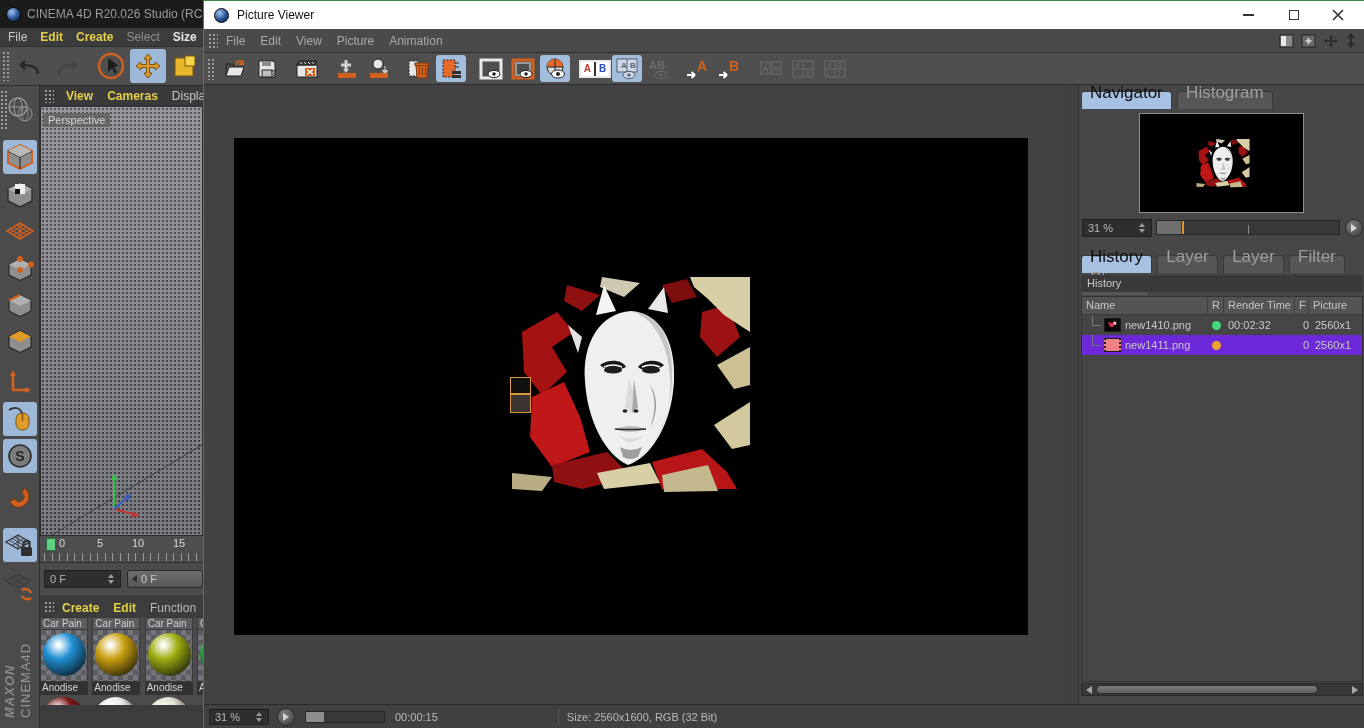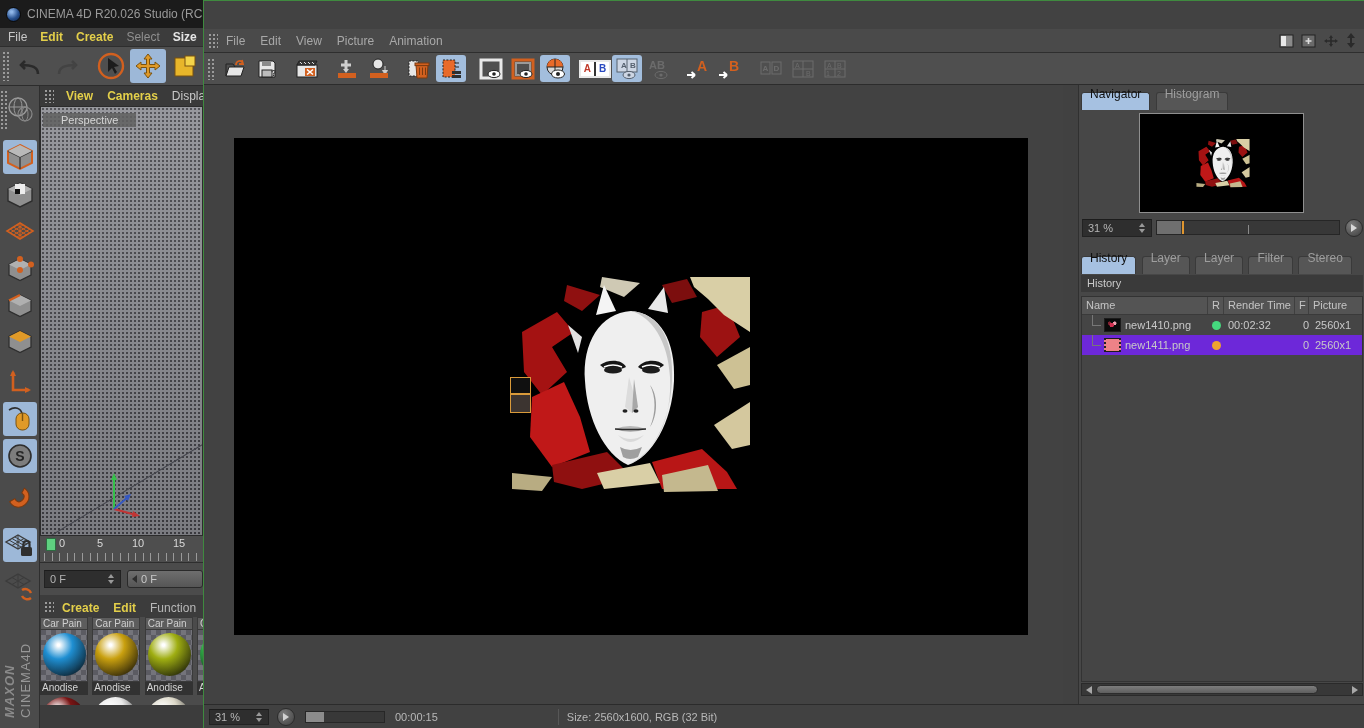--- a/index.html
+++ b/index.html
@@ -9,21 +9,21 @@
   #stage { position:relative; width:1364px; height:728px; background:#3c3c3c; }
 
   
   .grip { background-image:radial-gradient(#9b9b9b 1px, transparent 1.1px); background-size:4px 4px; }
   .spin { display:flex; flex-direction:column; justify-content:center; gap:2px; width:9px; align-items:center; }
   .spin i { width:0; height:0; border-left:3px solid transparent; border-right:3px solid transparent; }
   .spin .up { border-bottom:4px solid #9a9a9a; }
   .spin .dn { border-top:4px solid #9a9a9a; }
   .field { background:#2e2e2e; border:1px solid #222; border-top-color:#1c1c1c;
     color:#b5b5b5; font-size:11px; display:flex; align-items:center; padding:0 5px; }
-  .tab { height:17px; padding:1px 8px 16px; font-size:12px; color:#9e9e9e; background:#565656;
+  .tab { height:17px; padding:1px 8px 16px; font-size:17px; color:#9e9e9e; background:#565656;
     border:1px solid #3a3a3a; border-bottom:none; border-radius:3px 3px 0 0; display:inline-flex; align-items:center; margin-right:2px; }
   .tab.active { background:#a6c1e1; color:#101010; }
   .tbbtn { width:30px; height:27px; border-radius:3px; display:flex; align-items:center; justify-content:center; position:relative; }
   .tbbtn.active { background:#a3bedd; }
   .tbbtn.dis { opacity:.38; }
   .circlebtn { border-radius:50%; background:radial-gradient(circle at 35% 30%, #7d7d7d, #4e4e4e 75%);
     border:1px solid #2c2c2c; display:flex; align-items:center; justify-content:center; }
   .tri-r { width:0; height:0; border-top:4px solid transparent; border-bottom:4px solid transparent; border-left:6px solid #d2d2d2; }
   .menu-item { cursor:default; }
 
@@ -40,21 +40,21 @@
   #c4d-left { left:0; top:86px; width:40px; height:642px; background:#4b4b4b; border-right:1px solid #2e2e2e; }
   .palbtn { position:absolute; left:3px; width:34px; height:34px; border-radius:3px; display:flex; align-items:center; justify-content:center; }
   .palbtn.active { background:#9db8d8; }
 
   #c4d-vp-menu { left:40px; top:86px; width:163px; height:20px; background:#3a3a3a; display:flex; align-items:center; gap:14px; padding-left:26px; }
   #c4d-viewport { left:40px; top:106px; width:163px; height:430px; overflow:hidden;
     background-color:#8b8c92;
     background-image:linear-gradient(rgba(255,255,255,.10), rgba(0,0,0,.12)),
       radial-gradient(rgba(25,25,30,.65) 1px, transparent 1.15px);
     background-size:100% 100%, 4px 4px; border:1px solid #2c2c2c; }
-  #persp-label { left:2px; top:6px; background:rgba(96,96,96,.85); color:#d6d6d6; font-size:11px; padding:1px 18px; }
+  #persp-label { left:2px; top:6px; background:rgba(96,96,96,.85); color:#d6d6d6; font-size:11px; padding:1px 5px; }
   #wireline { left:-20px; top:368px; width:260px; height:1px; background:#43444c; transform:rotate(-31deg); }
 
   #c4d-timeline { left:40px; top:536px; width:163px; height:27px; background:#4e4e4e; border-bottom:1px solid #2e2e2e; overflow:hidden; }
   #tl-marker { left:6px; top:2px; width:10px; height:13px; background:#5fd080; border:1px solid #2d6b41; }
   .tl-num { position:absolute; top:1px; color:#d8d8d8; font-size:11px; }
   #tl-ticks { left:4px; top:17px; width:159px; height:8px;
     background:repeating-linear-gradient(90deg, #9a9a9a 0 1px, transparent 1px 7.6px); }
   #c4d-fields { left:40px; top:563px; width:163px; height:32px; background:#4b4b4b; display:flex; align-items:center; gap:6px; padding-left:4px; overflow:hidden; }
   #range-field { width:76px; height:18px; border-radius:3px; border:1px solid #2a2a2a;
     background:linear-gradient(#6e6e6e, #565656); color:#c9c9c9; font-size:11px; display:flex; align-items:center; padding:0 4px; gap:4px; flex:0 0 auto;}
@@ -417,20 +417,35 @@
 </div>
 
 <div class="abs" id="brand">
   <span class="mx">MAXON</span>
   <span class="cn">CINEMA4D</span>
 </div>
 
 
 <div class="abs" id="pv">
 
+  <div class="abs" id="pv-title">
+    <span class="logo-sphere" style="margin-left:10px"></span>
+    <span class="txt">Picture Viewer</span>
+    <div class="winbtn" style="right:96px">
+          <div style="width:11px;height:2px;background:#333"></div>
+        </div>
+    <div class="winbtn" style="right:50px">
+          <div style="width:10px;height:10px;border:1.6px solid #333"></div>
+        </div>
+    <div class="winbtn" style="right:6px">
+      <svg width="12" height="12" viewBox="0 0 12 12">
+            <path d="M1,1 L11,11 M11,1 L1,11" stroke="#333" stroke-width="1.6"></path>
+          </svg>
+    </div>
+  </div>
 
   <div class="abs" id="pv-menubar">
     <div class="grip" style="width:10px;height:16px;margin:0 8px 0 4px"></div>
     <span class="menu-item">File</span>
     <span class="menu-item">Edit</span>
     <span class="menu-item">View</span>
     <span class="menu-item">Picture</span>
     <span class="menu-item">Animation</span>
     <div style="margin-left:auto;display:flex;gap:7px;margin-right:8px;align-items:center">
       <svg width="15" height="14" viewBox="0 0 15 14">

